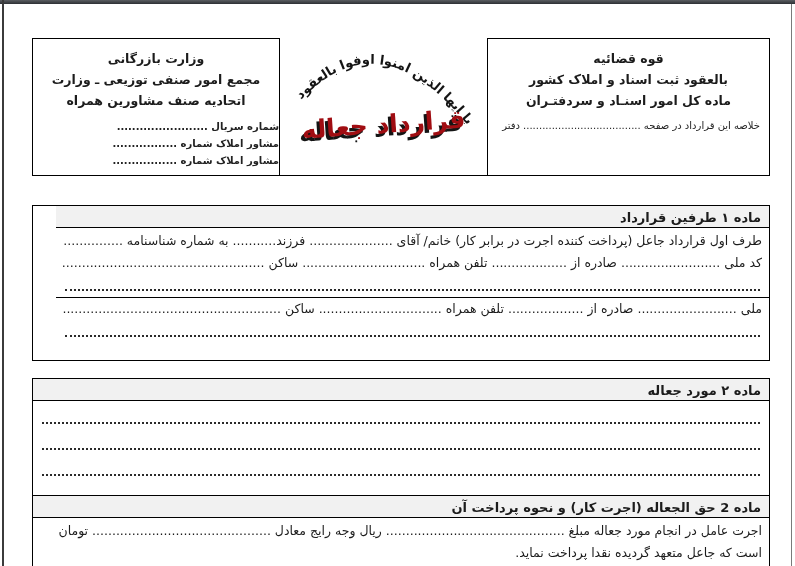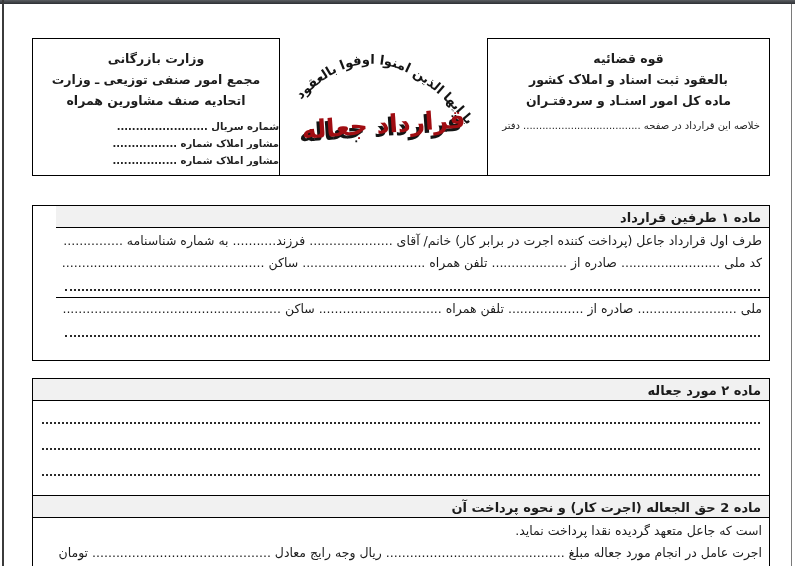--- a/index.html
+++ b/index.html
@@ -122,16 +122,16 @@
   <div class="article-body">
     <div class="dotline sp2"></div>
     <div class="dotline sp2"></div>
     <div class="dotline sp2"></div>
   </div>
 </section>
 
 <section class="article" id="article-3">
   <div class="article-header">ماده 2 حق الجعاله (اجرت کار) و نحوه پرداخت آن</div>
   <div class="article-body">
+    <div class="tline">اجرت عامل در انجام مورد جعاله مبلغ ............................................. ریال وجه رایج معادل ............................................. تومان</div>
     <div class="tline">است که جاعل متعهد گردیده  نقدا پرداخت نماید.</div>
-    <div class="tline">اجرت عامل در انجام مورد جعاله مبلغ ............................................. ریال وجه رایج معادل ............................................. تومان</div>
   </div>
 </section>
 
 </body></html>

